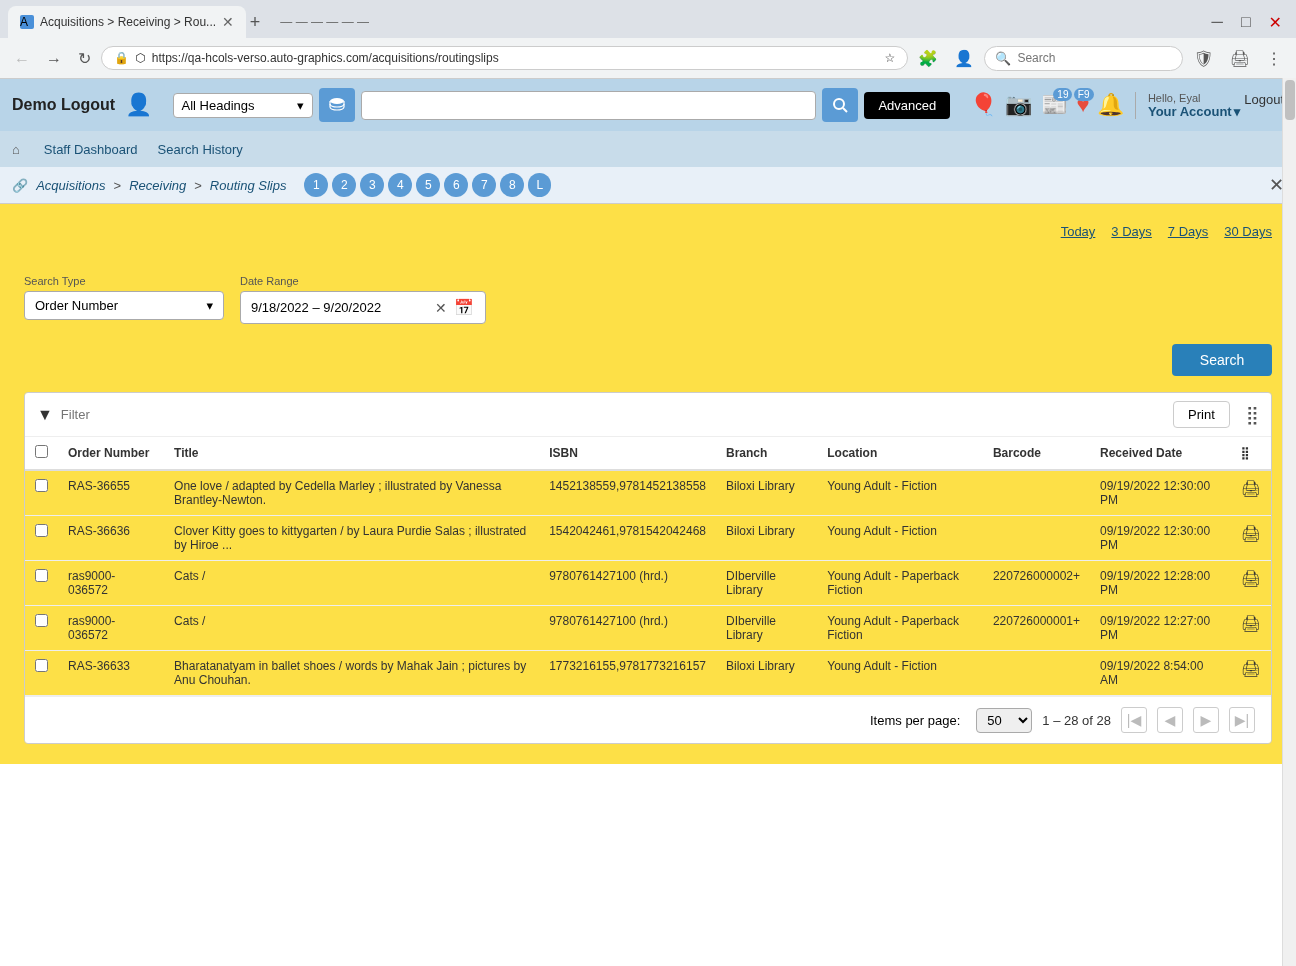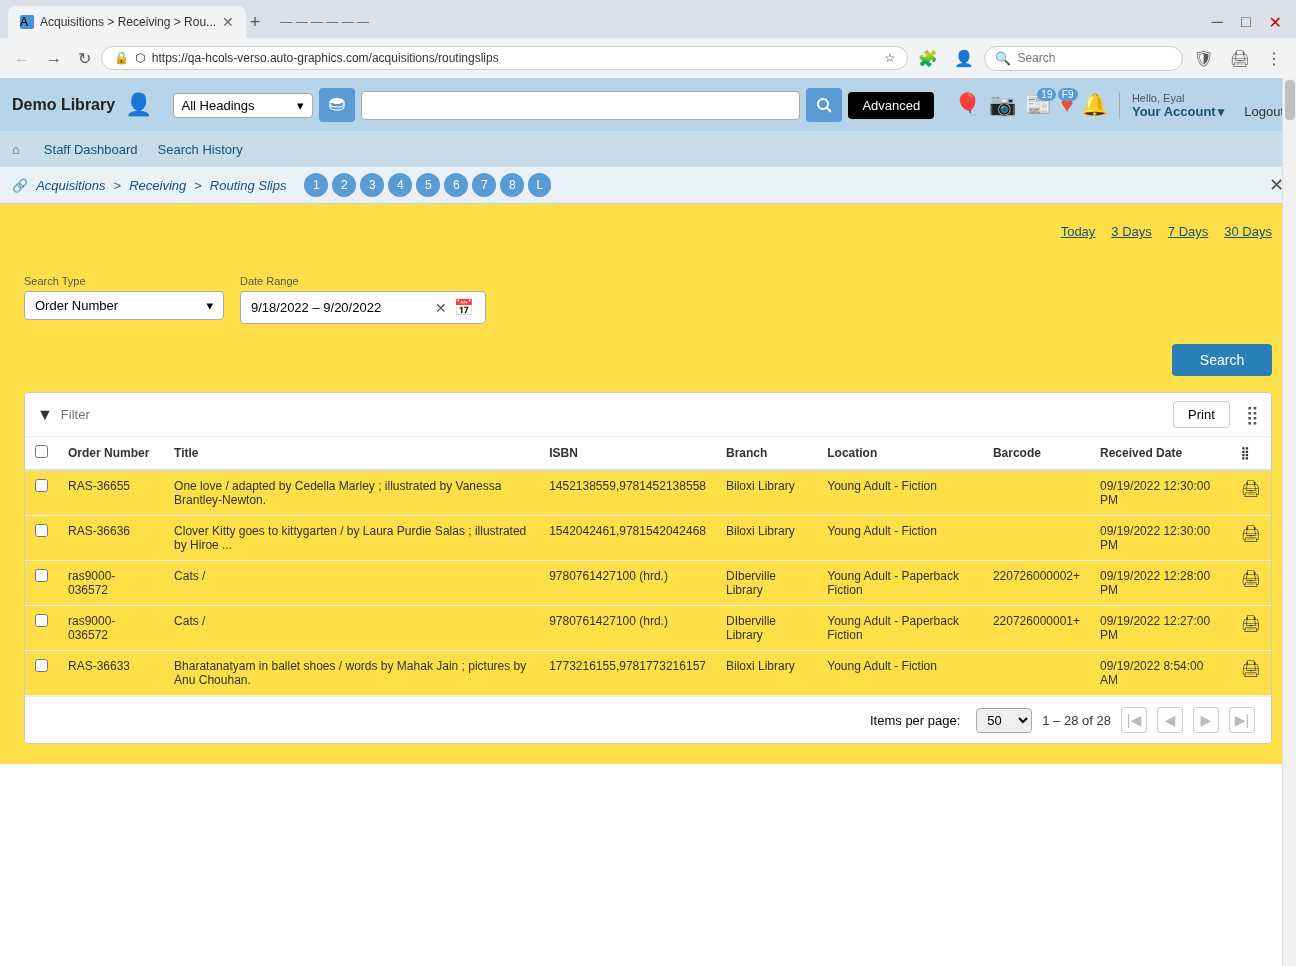--- a/index.html
+++ b/index.html
@@ -459,21 +459,21 @@
       <span>🔍</span>
       <input type="text" placeholder="Search" style="">
     </div>
     <button class="nav-btn">🛡</button>
     <button class="nav-btn">🖨</button>
     <button class="nav-btn">⋮</button>
   </div>
 </div>
 
 <div class="app-header">
-  <span class="logo-text">Demo Library</span>
+  <span class="logo-text">Demo Logout</span>
 
   <div style="display:flex;align-items:center;gap:4px;">
     <button class="header-icon-btn">
       <span style="font-size:22px;">👤</span>
     </button>
   </div>
 
   <div class="search-bar-group">
     <div class="search-type-select">
       <span>All Headings</span>
@@ -509,21 +509,21 @@
     </button>
     <button class="header-icon-btn" style="position:relative;">
       <span style="font-size:22px;color:#e74c3c;">♥</span>
       <span class="badge f9">F9</span>
     </button>
     <button class="header-icon-btn">
       <span style="font-size:22px;">🔔</span>
     </button>
   </div>
 
-  <div style="display:flex;align-items:flex-end;gap:20px;border-left:1px solid #aaa;padding-left:12px;">
+  <div style="display:flex;align-items:flex-start;gap:4px;border-left:1px solid #aaa;padding-left:12px;">
     <div class="account-section">
       <span style="font-size:11px;color:#555;">Hello, Eyal</span>
       <button class="account-btn">
         <span>Your Account</span>
         <span>▾</span>
       </button>
     </div>
     <button class="logout-btn">Logout</button>
   </div>
 </div>

